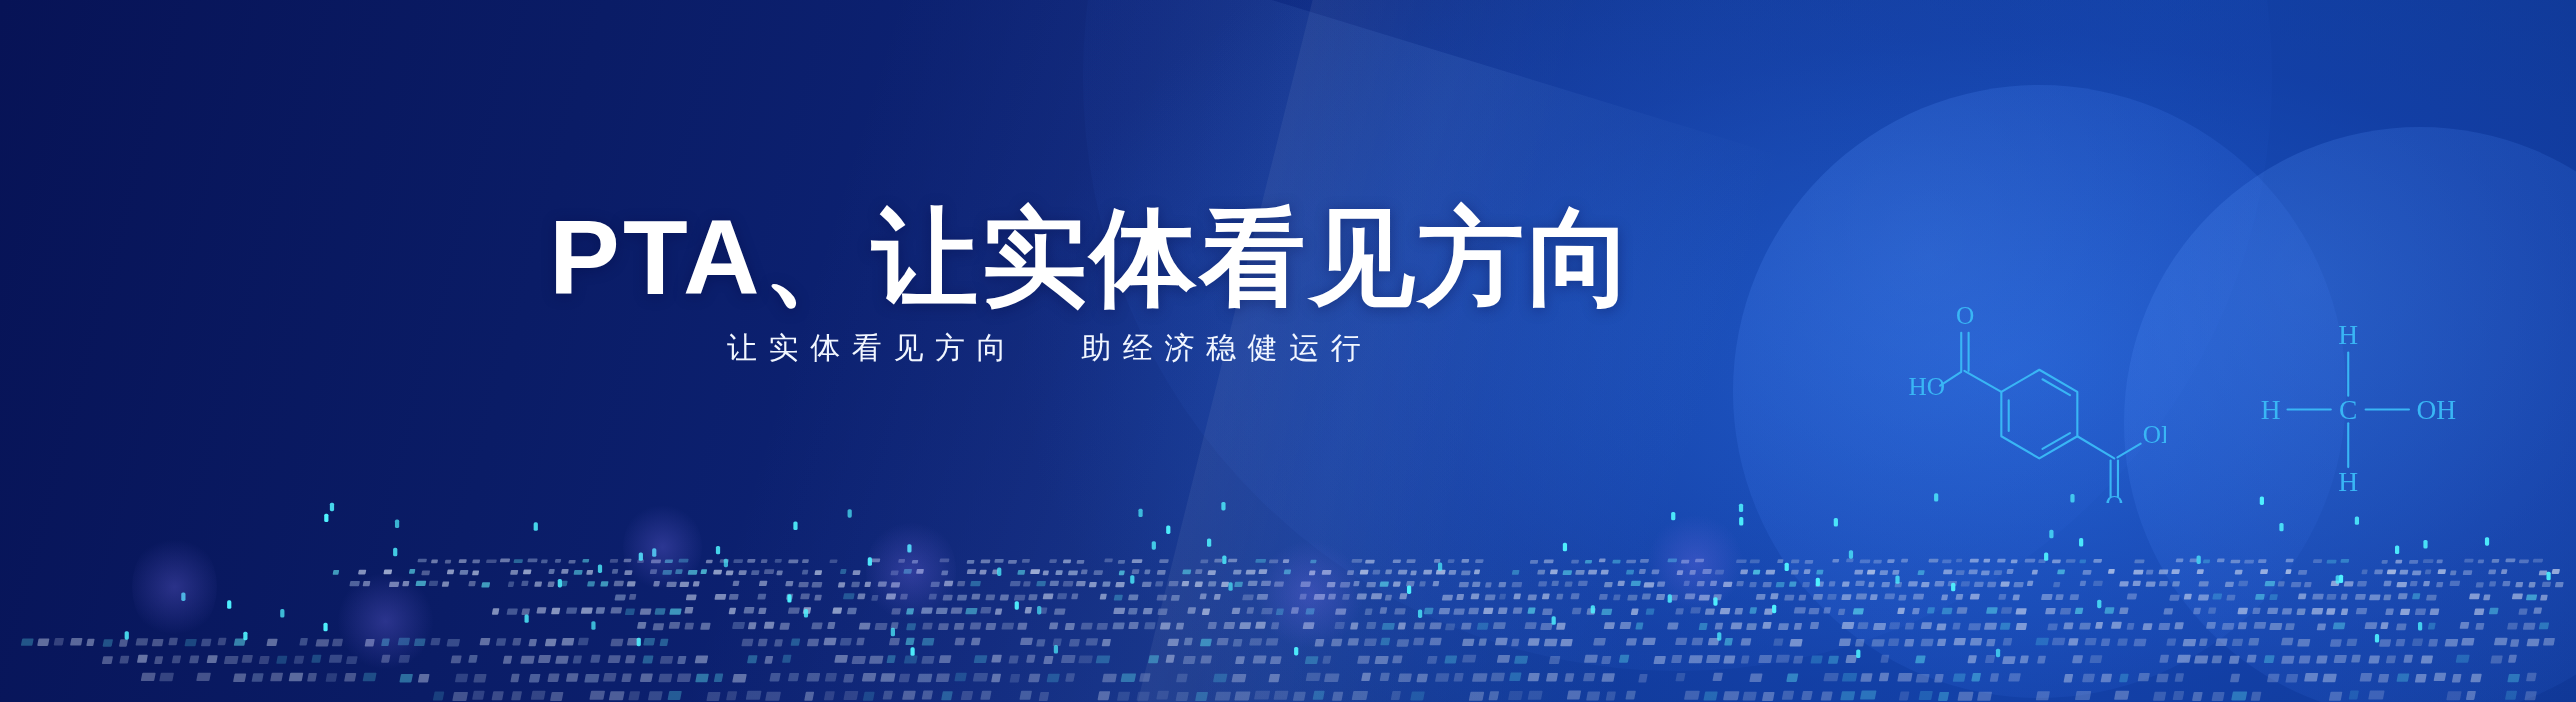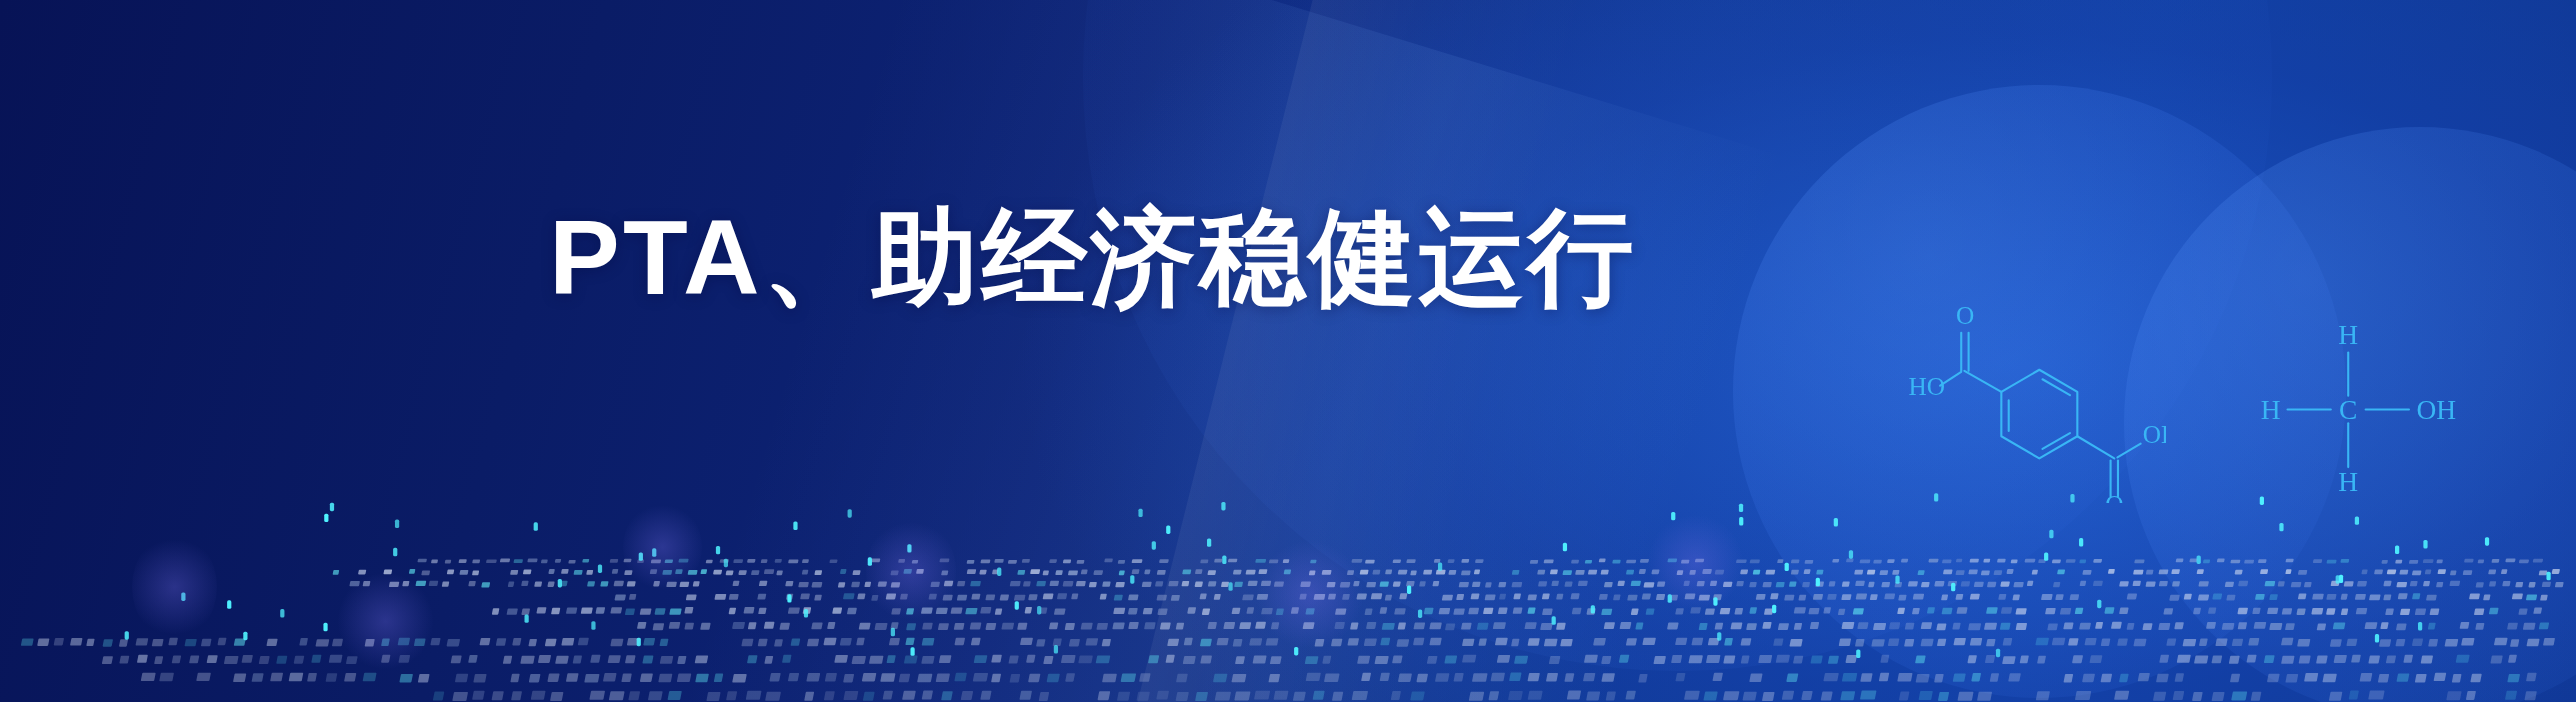--- a/index.html
+++ b/index.html
@@ -1713,21 +1713,26 @@
   </div>
 
   <div class="glow" style="left:132px;bottom:63px;width:85px;height:106px;"></div>
   <div class="glow" style="left:338px;bottom:32px;width:95px;height:100px;"></div>
   <div class="glow" style="left:866px;bottom:79px;width:90px;height:106px;"></div>
   <div class="glow" style="left:1257px;bottom:53px;width:106px;height:111px;"></div>
   <div class="glow" style="left:1648px;bottom:90px;width:95px;height:100px;"></div>
   <div class="glow" style="left:623px;bottom:111px;width:79px;height:90px;"></div>
 
   <div class="headline">
-    <h1 class="title">PTA、助经济稳健运行</h1>
+    <h1 class="title">PTA、让实体看见方向</h1>
+    <div class="subtitle-row">
+      <span class="sub">让实体看见方向</span>
+      <span class="sub-gap"></span>
+      <span class="sub">助经济稳健运行</span>
+    </div>
   </div>
 
   <div class="mol mol-pta">
     <svg width="285" height="201" viewBox="0 0 540 380">
       <g fill="none" stroke="#39b6f5" stroke-width="4" stroke-linecap="round" stroke-linejoin="round">
 
         <line x1="152" y1="130" x2="152" y2="58"></line>
         <line x1="166" y1="130" x2="166" y2="58"></line>
 
         <line x1="112" y1="158" x2="152" y2="132"></line>

